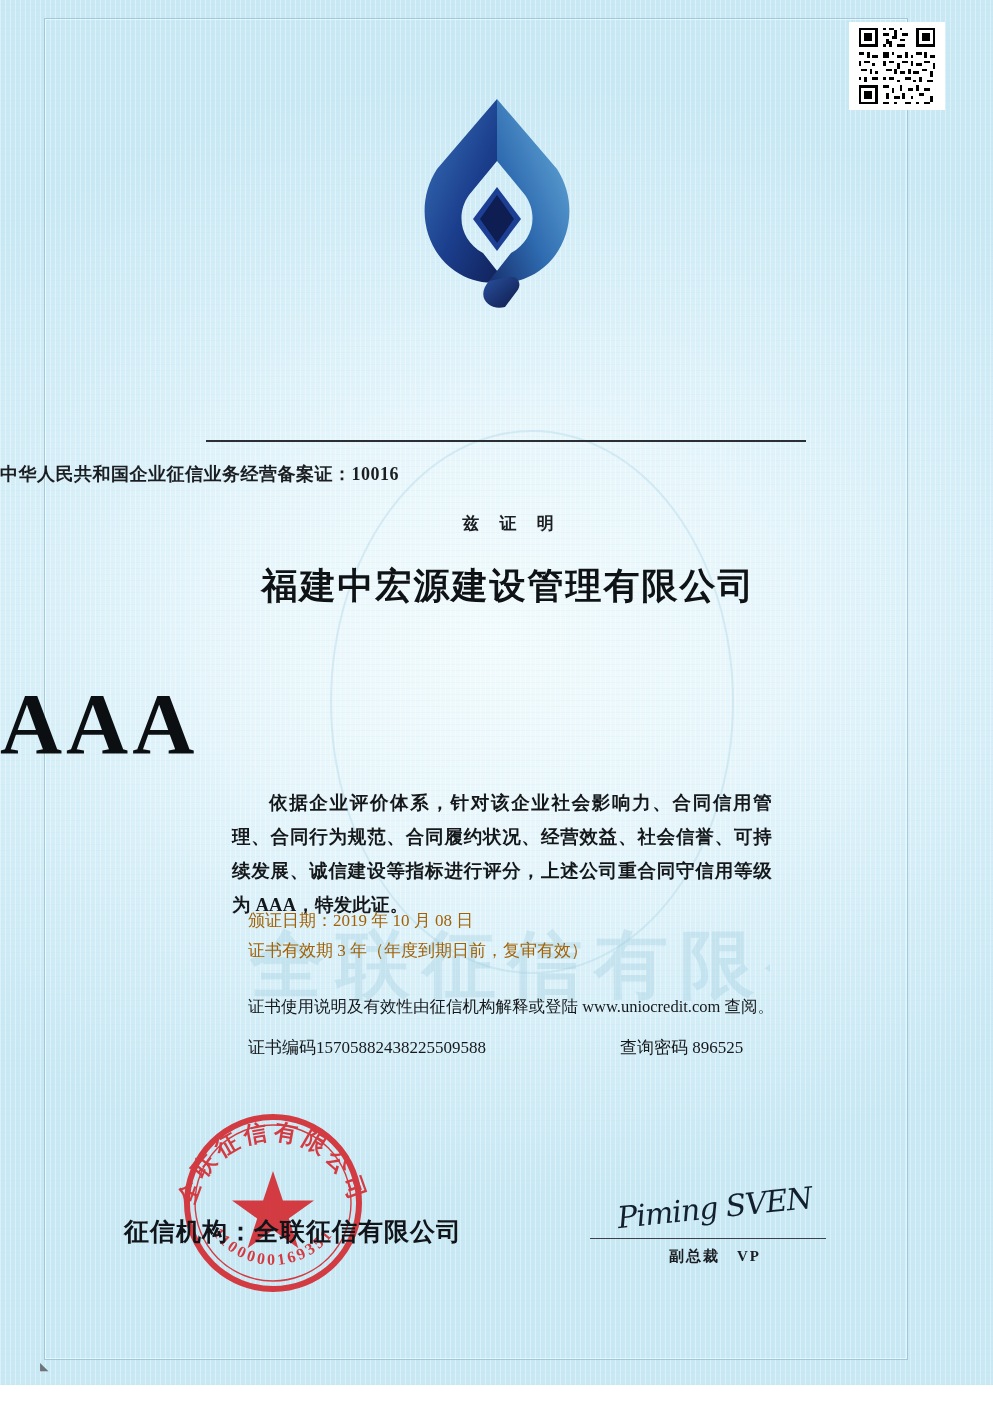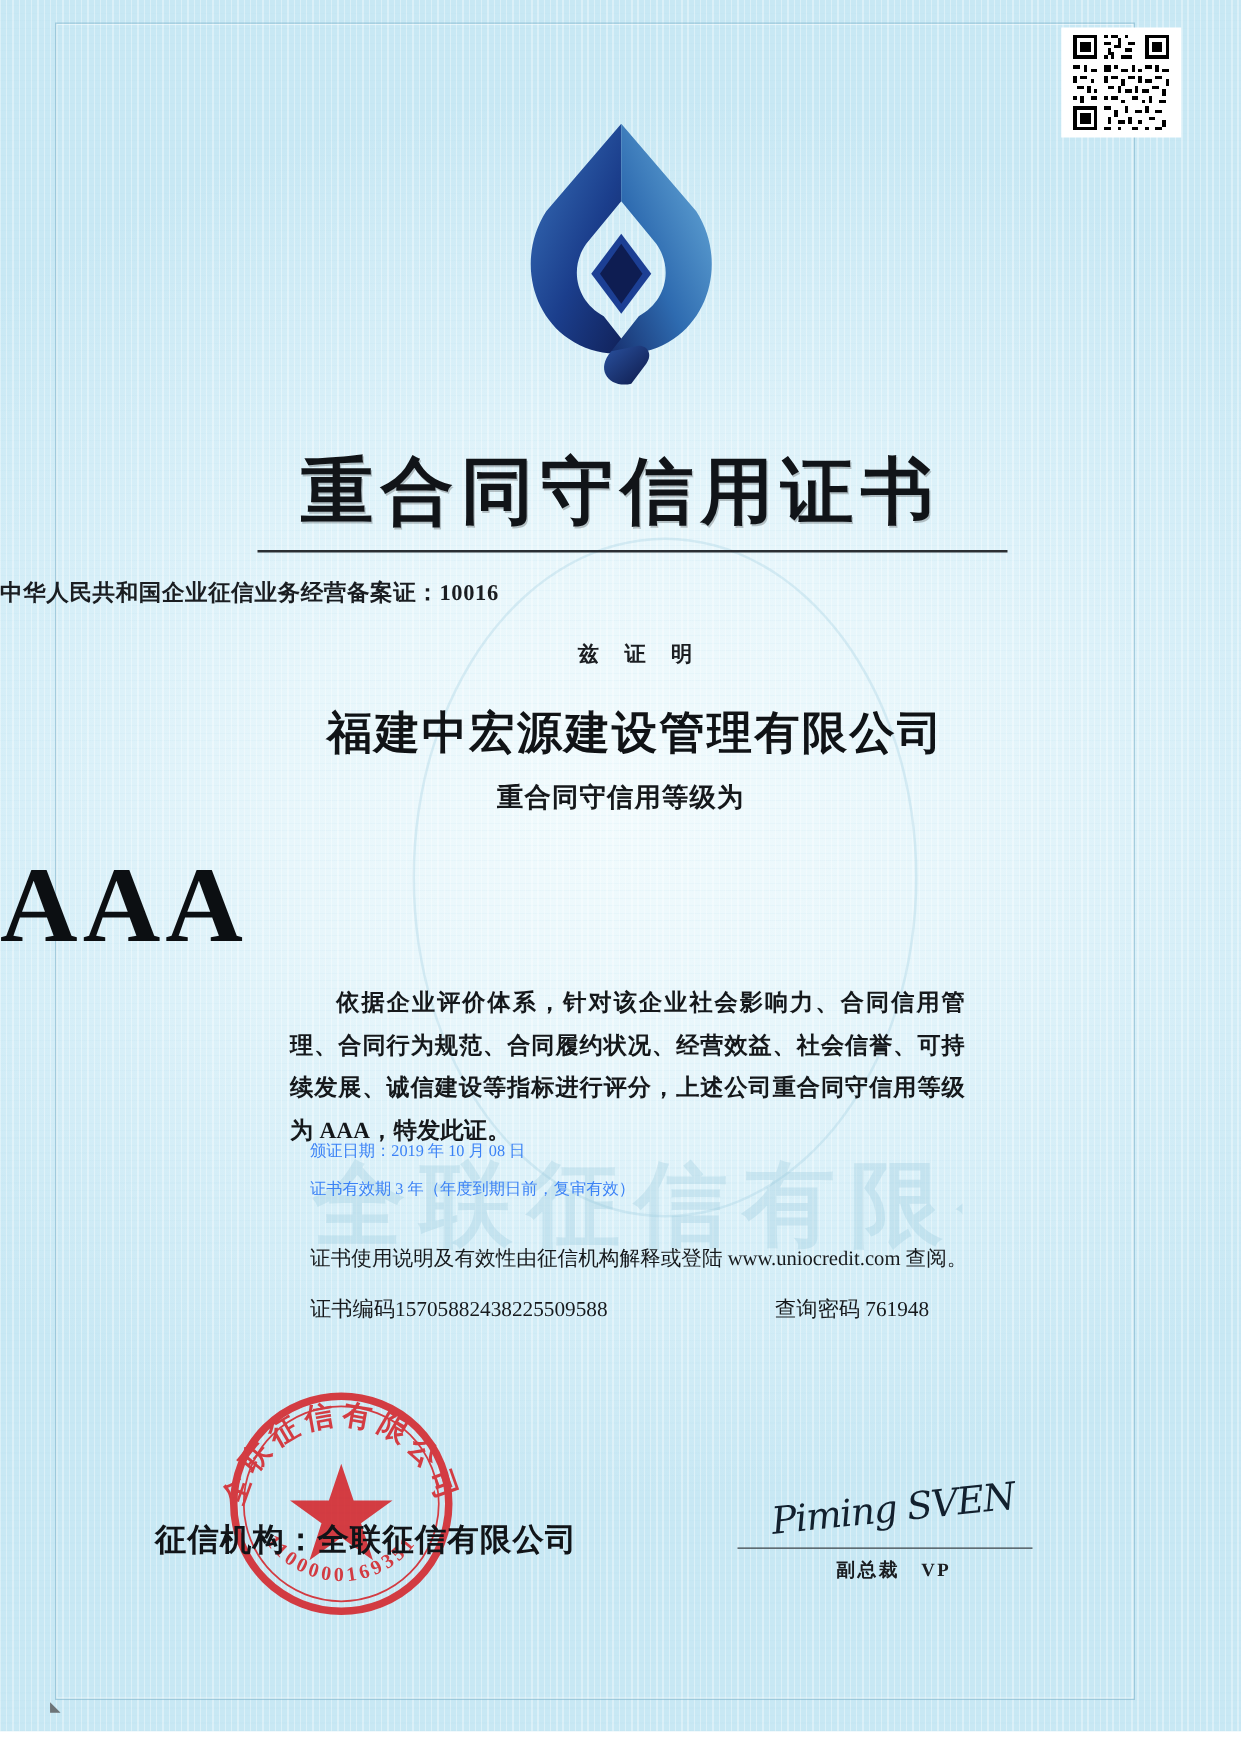--- a/index.html
+++ b/index.html
@@ -190,22 +190,22 @@
     text-align: justify;
     letter-spacing: 0.2px;
   }
   .body-text .indent { text-indent: 2em; display: block; }
 
   .meta {
     position: absolute;
     left: 248px;
     top: 906px;
     width: 620px;
-    font-size: 13px;
-    color: #3b82f6;
+    font-size: 17px;
+    color: #a16207;
     line-height: 30px;
   }
   .meta .line { white-space: nowrap; }
 
   .note {
     position: absolute;
     left: 248px;
     top: 996px;
     width: 640px;
     font-size: 16.5px;
@@ -406,45 +406,43 @@
 
       <path d="M100 8 L160 78 C182 112 174 158 142 180 C126 191 108 194 92 190 L114 162 C136 150 142 124 128 104 L100 70 Z" fill="url(#gB)"></path>
 
       <path d="M92 190 C78 206 92 220 108 216 L120 200 C126 192 120 184 112 186 Z" fill="url(#gC)"></path>
 
       <path d="M100 96 L124 128 L100 160 L76 128 Z" fill="#1c3f94"></path>
       <path d="M100 104 L117 128 L100 152 L83 128 Z" fill="#0e1d52"></path>
     </svg>
   </div>
 
-  <div class="title">重合同守信用证书</div>
   <div class="title-rules">
     <div class="r r1"></div>
   </div>
 
   <div class="record">中华人民共和国企业征信业务经营备案证：10016</div>
   <div class="hereby">兹 证 明</div>
   <div class="company">福建中宏源建设管理有限公司</div>
-  <div class="grade-label">重合同守信用等级为</div>
   <div class="grade">AAA</div>
 
   <div class="body-text">
     <span class="indent">依据企业评价体系，针对该企业社会影响力、合同信用管理、合同行为规范、合同履约状况、经营效益、社会信誉、可持续发展、诚信建设等指标进行评分，上述公司重合同守信用等级为 AAA，特发此证。</span>
   </div>
 
   <div class="meta">
     <div class="line">颁证日期：2019 年 10 月 08 日</div>
     <div class="line">证书有效期 3 年（年度到期日前，复审有效）</div>
   </div>
 
   <div class="note">证书使用说明及有效性由征信机构解释或登陆 www.uniocredit.com 查阅。</div>
 
   <div class="codes">
     <div class="cert-no">证书编码15705882438225509588</div>
-    <div class="pwd">查询密码 761948</div>
+    <div class="pwd">查询密码 896525</div>
   </div>
 
   <div class="seal">
     <svg width="210" height="210" viewBox="0 0 210 210">
       <defs>
         <path id="arcTop" d="M 26,112 A 80,80 0 0 1 184,112"></path>
         <path id="arcBottom" d="M 32,108 A 74,74 0 0 0 178,108"></path>
       </defs>
       <g opacity="0.88">
         <circle cx="105" cy="108" r="86" fill="none" stroke="#d4242a" stroke-width="6"></circle>

